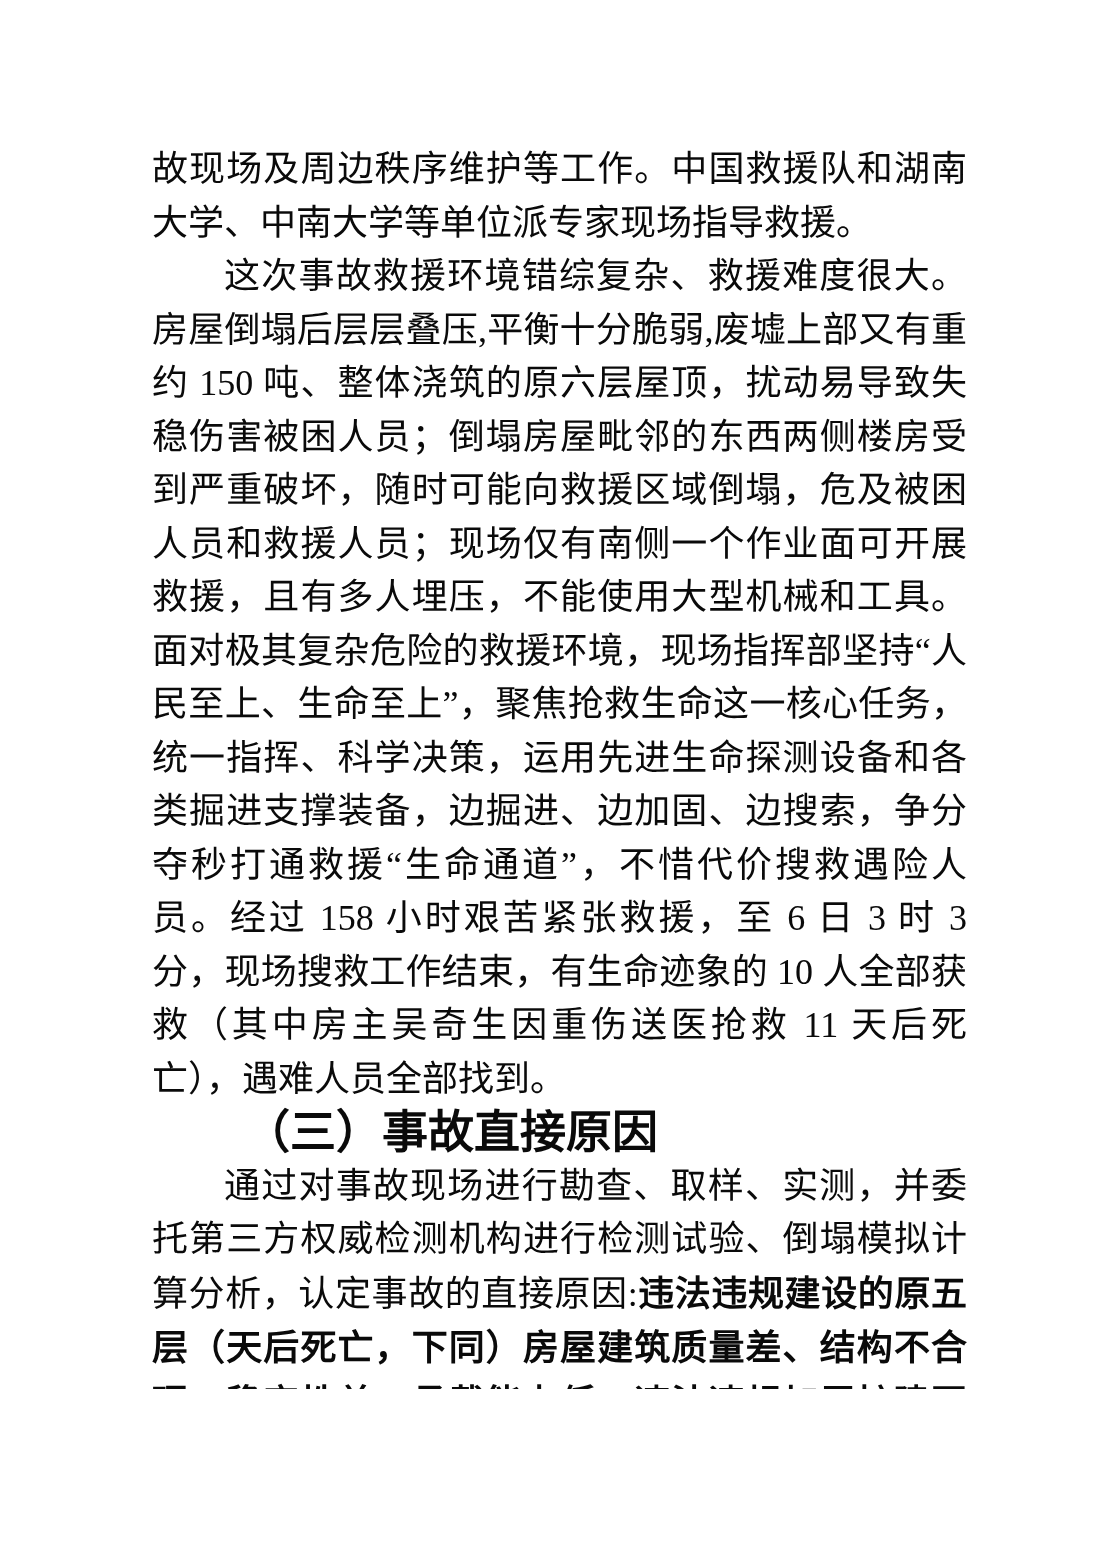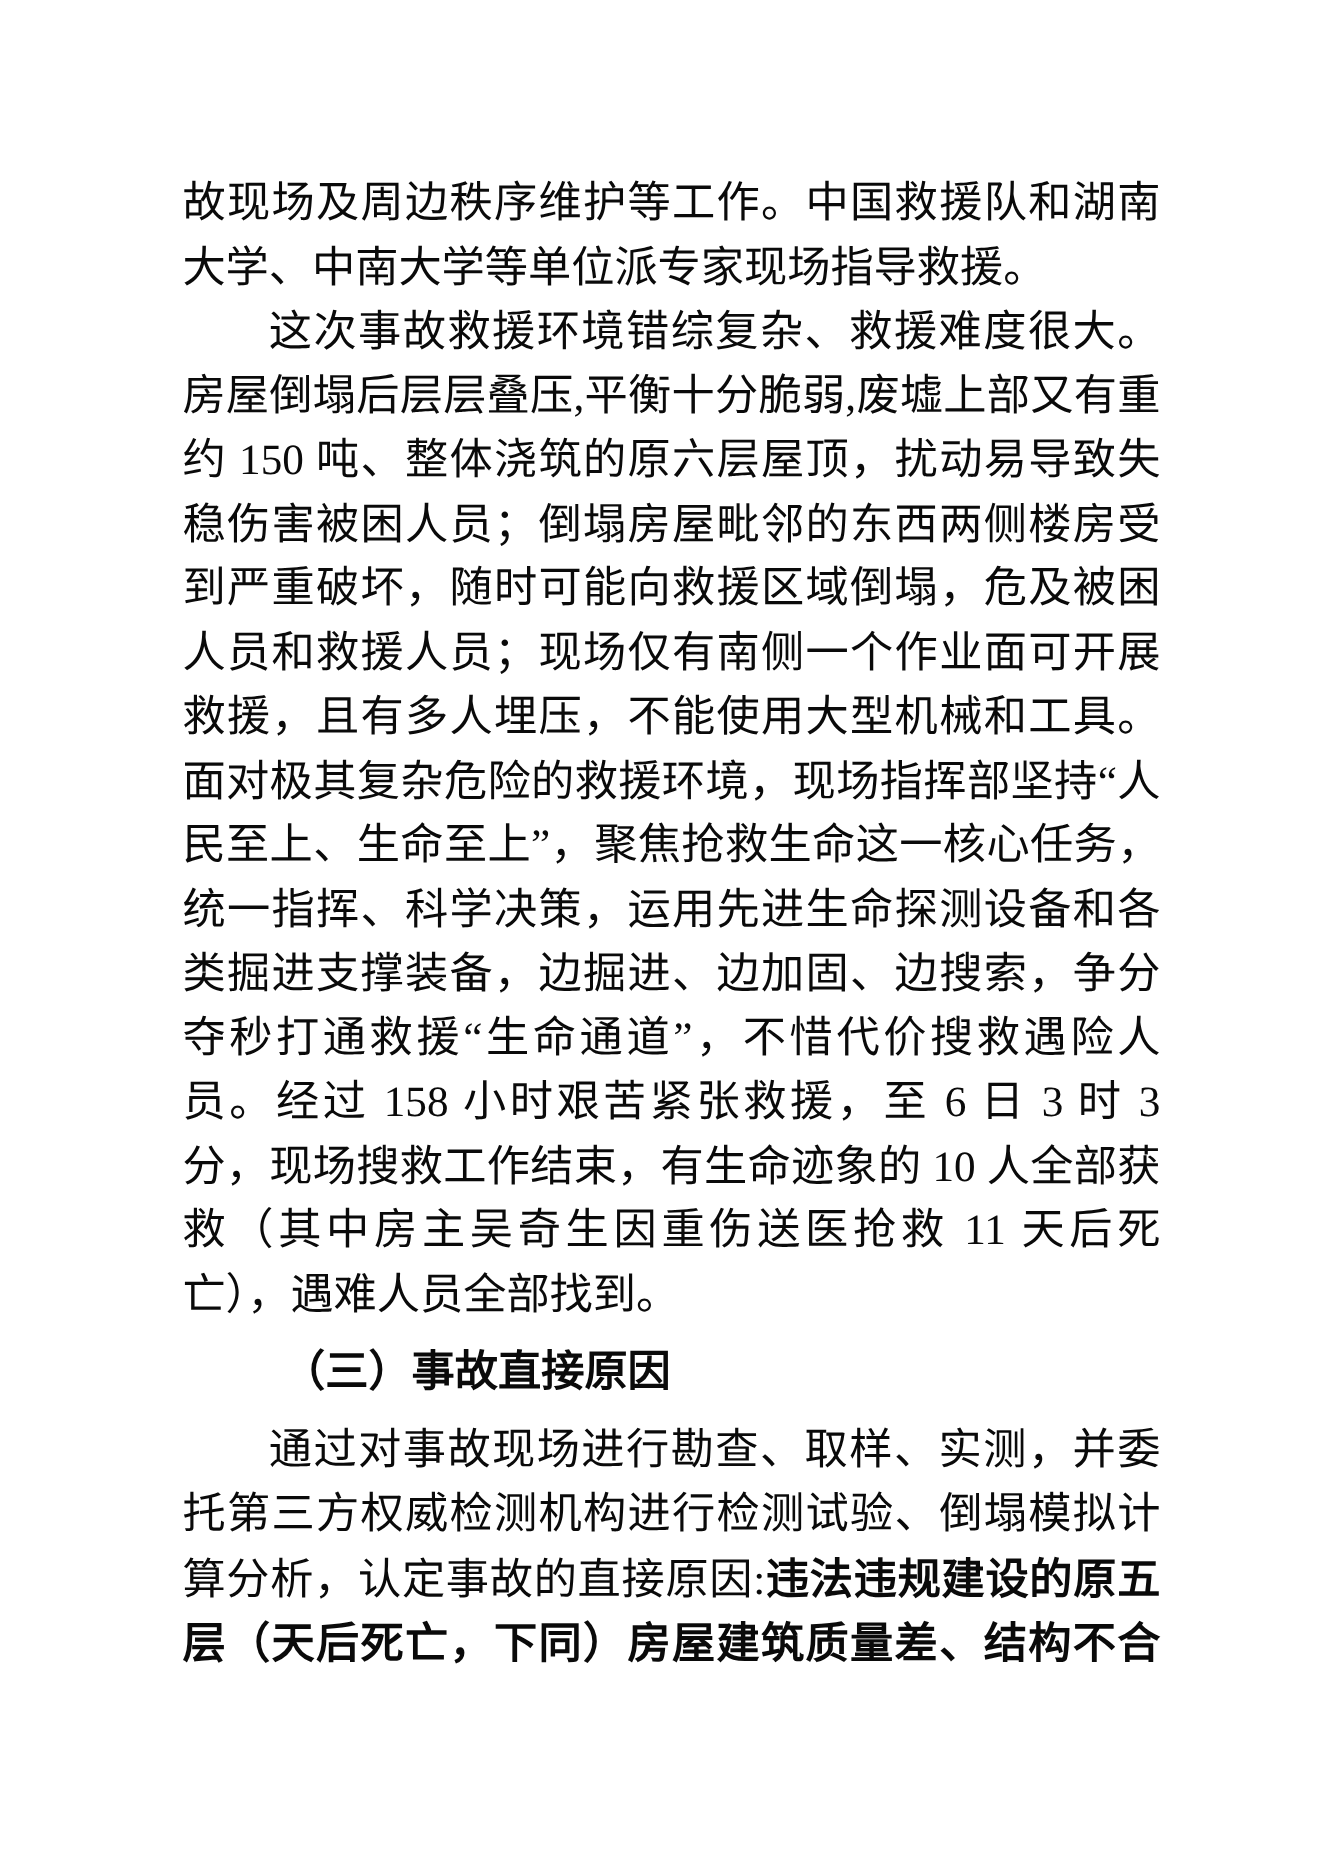--- a/index.html
+++ b/index.html
@@ -27,23 +27,23 @@
     color: #0a0a0a;
   }
   .para {
     margin: 0;
     padding: 0;
   }
   .indent {
     text-indent: 2em;
   }
   .heading {
-    margin: 11px;
+    margin: 0;
     padding: 0;
-    font-size: 36px;
+    font-size: 46px;
     line-height: 53.5px;
     font-weight: 700;
     text-indent: 2em;
   }
   .bold-sans {
     font-family: "Liberation Sans", sans-serif;
     font-weight: 700;
   }
   .page-footer {
     position: absolute;

